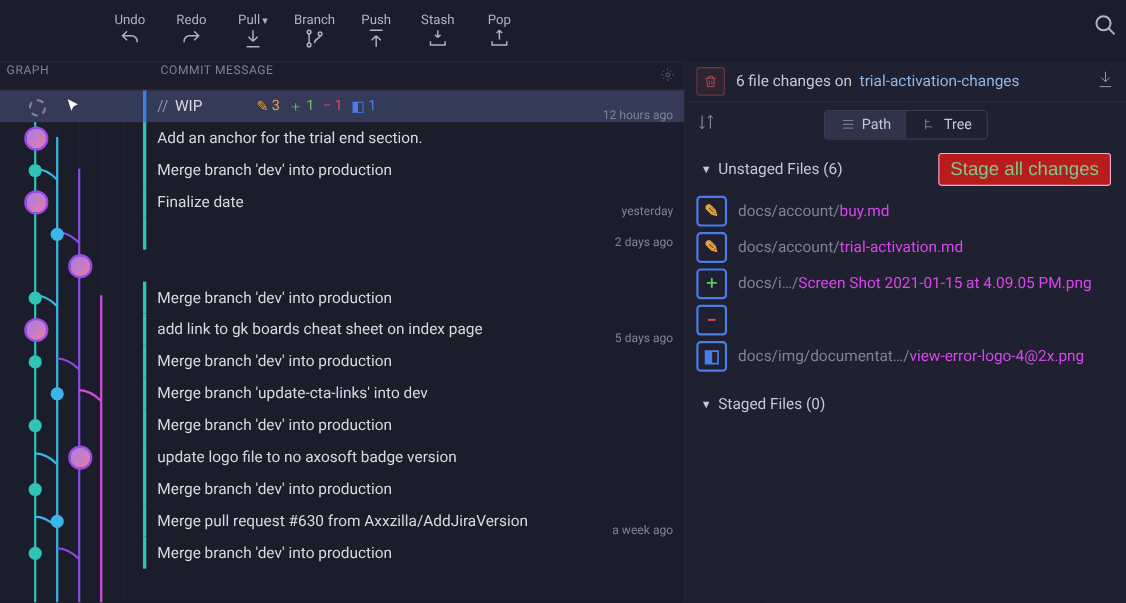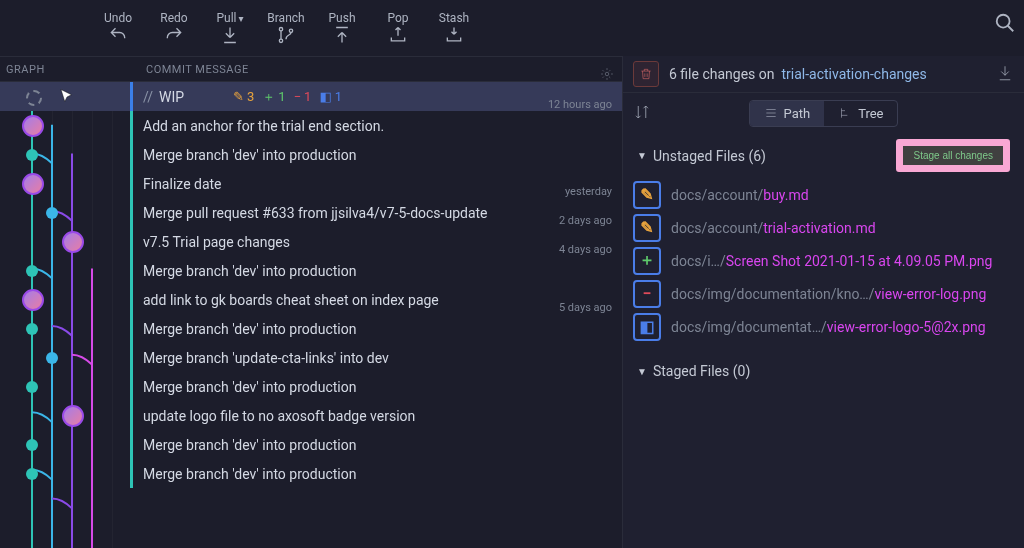--- a/index.html
+++ b/index.html
@@ -5,21 +5,21 @@
 html,body{margin:0;padding:0;width:1024px;height:548px;background:#1c1d2b;color:#c4c9d4;font-family:-apple-system,BlinkMacSystemFont,"Segoe UI",Roboto,sans-serif;font-size:14px;overflow:hidden}
 .topbar{display:flex;align-items:center;height:56px;padding:0 0 0 90px;position:relative}
 .tbtn{display:flex;flex-direction:column;align-items:center;justify-content:center;width:56px;height:56px;color:#aeb4c2;cursor:pointer}
 .tbtn .lbl{font-size:12px;margin-bottom:0}
 .tbtn svg{width:20px;height:20px;stroke:#aeb4c2;fill:none;stroke-width:1.6}
 .tbtn .chev{font-size:10px;margin-left:2px}
 .search-ico{position:absolute;right:8px;top:12px}
 .search-ico svg{width:22px;height:22px;stroke:#aeb4c2;fill:none;stroke-width:2}
 .cols{display:flex;height:492px}
 .leftcol{display:flex;flex-direction:column;width:622px;border-right:1px solid #2a2c3a}
-.headerrow{display:flex;height:24px;background:#1c1d2b;border-top:1px solid #2a2c3a;border-bottom:1px solid #2a2c3a;font-size:11px;color:#7d8494;letter-spacing:0.5px;align-items:center}
+.headerrow{display:flex;height:24px;background:#1c1d2b;border-top:1px solid #2a2c3a;border-bottom:1px solid #2a2c3a;font-size:11px;color:#7d8494;letter-spacing:0.5px;align-items:flex-start}
 .headerrow .gcol{width:130px;padding-left:6px}
 .headerrow .mcol{flex:1;padding-left:10px;position:relative}
 .headerrow .gear{position:absolute;right:8px;top:4px}
 .headerrow .gear svg{width:14px;height:14px;stroke:#7d8494;fill:none}
 .commitlist{flex:1;overflow:hidden;position:relative}
 .crow{display:flex;height:29px;align-items:center;position:relative}
 .crow.sel{background:#363a59}
 .gcell{width:130px;height:29px;position:relative;flex-shrink:0}
 .mcell{flex:1;display:flex;align-items:center;padding-left:10px;border-left:3px solid #2ec4b6;height:29px;color:#d4d9e4;font-size:14px;position:relative;white-space:nowrap;overflow:hidden}
 .crow.sel .mcell{border-left-color:#3b7fe8}
@@ -44,21 +44,21 @@
 .rtop .br{color:#8fb8e8}
 .rtop .dl svg{width:18px;height:18px;stroke:#aeb4c2;fill:none}
 .rtabs{display:flex;align-items:center;height:40px;padding:0 10px;gap:12px}
 .sortico svg{width:18px;height:18px;stroke:#aeb4c2;fill:none}
 .seg{display:flex;margin:0 auto;border:1px solid #3a3d52;border-radius:4px;overflow:hidden}
 .seg .opt{padding:5px 14px;display:flex;align-items:center;gap:6px;font-size:13px;cursor:pointer}
 .seg .opt.active{background:#30334a}
 .seg svg{width:14px;height:14px;stroke:#aeb4c2;fill:none}
 .section-h{display:flex;align-items:center;padding:6px 14px;font-size:14px}
 .section-h .tri{margin-right:6px;font-size:10px}
-.stagebtn{margin-left:auto;padding:4px 10px;border:7px solid #f9a8d4;background:#404040;color:#7ec98a;border-radius:3px;font-size:10px;cursor:pointer}
+.stagebtn{margin-left:auto;padding:4px 10px;border:1px solid #f9a8d4;background:#b91c1c;color:#7ec98a;border-radius:3px;font-size:17px;cursor:pointer}
 .filelist{padding:0 6px 0 10px}
 .frow{display:flex;align-items:center;height:33px;font-size:14px}
 .fico{width:24px;height:24px;display:flex;align-items:center;justify-content:center;border-radius:3px;margin-right:10px;font-weight:bold;font-size:16px}
 .fico.mod{color:#e8a33d}
 .fico.add{color:#5ec96b}
 .fico.del{color:#e04a5a}
 .fico.ren{color:#4a7de8}
 .filelist.hl .fico{border:2px solid #4a7de8;border-radius:4px}
 .fpath{color:#7d8494;white-space:nowrap;overflow:hidden;text-overflow:ellipsis}
 .fpath .fn{color:#d946ef}
@@ -97,29 +97,29 @@
         <path d="M6 7v10M18 9c0 4-6 2-6 8"></path>
       </svg>
   </div>
   <div class="tbtn">
     <span class="lbl">Push</span>
     <svg viewBox="0 0 24 24">
         <path d="M12 21V9m0 0l-5 5m5-5l5 5M5 3h14"></path>
       </svg>
   </div>
   <div class="tbtn">
+    <span class="lbl">Stash</span>
+    <svg viewBox="0 0 24 24">
+        <path d="M12 3v8m0 0l-3-3m3 3l3-3M4 15v4h16v-4"></path>
+      </svg>
+  </div>
+  <div class="tbtn">
     <span class="lbl">Pop</span>
     <svg viewBox="0 0 24 24">
         <path d="M12 13V3m0 0l-3 3m3-3l3 3M4 15v4h16v-4"></path>
-      </svg>
-  </div>
-  <div class="tbtn">
-    <span class="lbl">Stash</span>
-    <svg viewBox="0 0 24 24">
-        <path d="M12 3v8m0 0l-3-3m3 3l3-3M4 15v4h16v-4"></path>
       </svg>
   </div>
   <div class="search-ico">
     <svg viewBox="0 0 24 24">
         <circle cx="10" cy="10" r="7"></circle>
         <path d="M21 21l-6-6"></path>
       </svg>
   </div>
 </div>
 
@@ -213,31 +213,26 @@
           <div class="mcell">
             <span>Finalize date</span>
             <span class="time">yesterday</span>
           </div>
         </div>
         <div class="crow">
           <div class="gcell">
             <div class="node" style="left: 46px; top: 9px; background: rgb(59, 182, 232);"></div>
           </div>
           <div class="mcell">
-            <span>Merge pull request #633 from jjsilva4/v7-5-docs-update</span>
             <span class="time">2 days ago</span>
           </div>
         </div>
         <div class="crow">
           <div class="gcell">
             <div class="avatar" style="left: 62px; top: 4px;"></div>
-          </div>
-          <div class="mcell">
-            <span>v7.5 Trial page changes</span>
-            <span class="time">4 days ago</span>
           </div>
         </div>
         <div class="crow">
           <div class="gcell">
             <div class="node" style="left: 26px; top: 9px; background: rgb(46, 196, 182);"></div>
           </div>
           <div class="mcell">
             <span>Merge branch 'dev' into production</span>
           </div>
         </div>
@@ -281,20 +276,29 @@
           <div class="mcell">
             <span>update logo file to no axosoft badge version</span>
           </div>
         </div>
         <div class="crow">
           <div class="gcell">
             <div class="node" style="left: 26px; top: 9px; background: rgb(46, 196, 182);"></div>
           </div>
           <div class="mcell">
             <span>Merge branch 'dev' into production</span>
+          </div>
+        </div>
+        <div class="crow">
+          <div class="gcell">
+            <div class="node" style="left: 46px; top: 9px; background: rgb(59, 182, 232);"></div>
+          </div>
+          <div class="mcell">
+            <span>Merge pull request #630 from Axxzilla/AddJiraVersion</span>
+            <span class="time">a week ago</span>
           </div>
         </div>
         <div class="crow">
           <div class="gcell">
             <div class="node" style="left: 26px; top: 9px; background: rgb(46, 196, 182);"></div>
           </div>
           <div class="mcell">
             <span>Merge branch 'dev' into production</span>
           </div>
         </div>
@@ -352,25 +356,24 @@
         <div class="frow">
           <div class="fico mod">✎</div>
           <div class="fpath">docs/account/<span class="fn">trial-activation.md</span></div>
         </div>
         <div class="frow">
           <div class="fico add">＋</div>
           <div class="fpath">docs/i…/<span class="fn">Screen Shot 2021-01-15 at 4.09.05 PM.png</span></div>
         </div>
         <div class="frow">
           <div class="fico del">−</div>
-          <div class="fpath">docs/img/documentation/kno…/<span class="fn">view-error-log.png</span></div>
         </div>
         <div class="frow">
           <div class="fico ren">◧</div>
-          <div class="fpath">docs/img/documentat…/<span class="fn">view-error-logo-5@2x.png</span></div>
+          <div class="fpath">docs/img/documentat…/<span class="fn">view-error-logo-4@2x.png</span></div>
         </div>
       </div>
     <div class="section-h" style="margin-top:14px">
       <span class="tri">▼</span>
       <span>Staged Files (0)</span>
     </div>
     <div class="staged-empty"></div>
   </div>
 </div>
 

